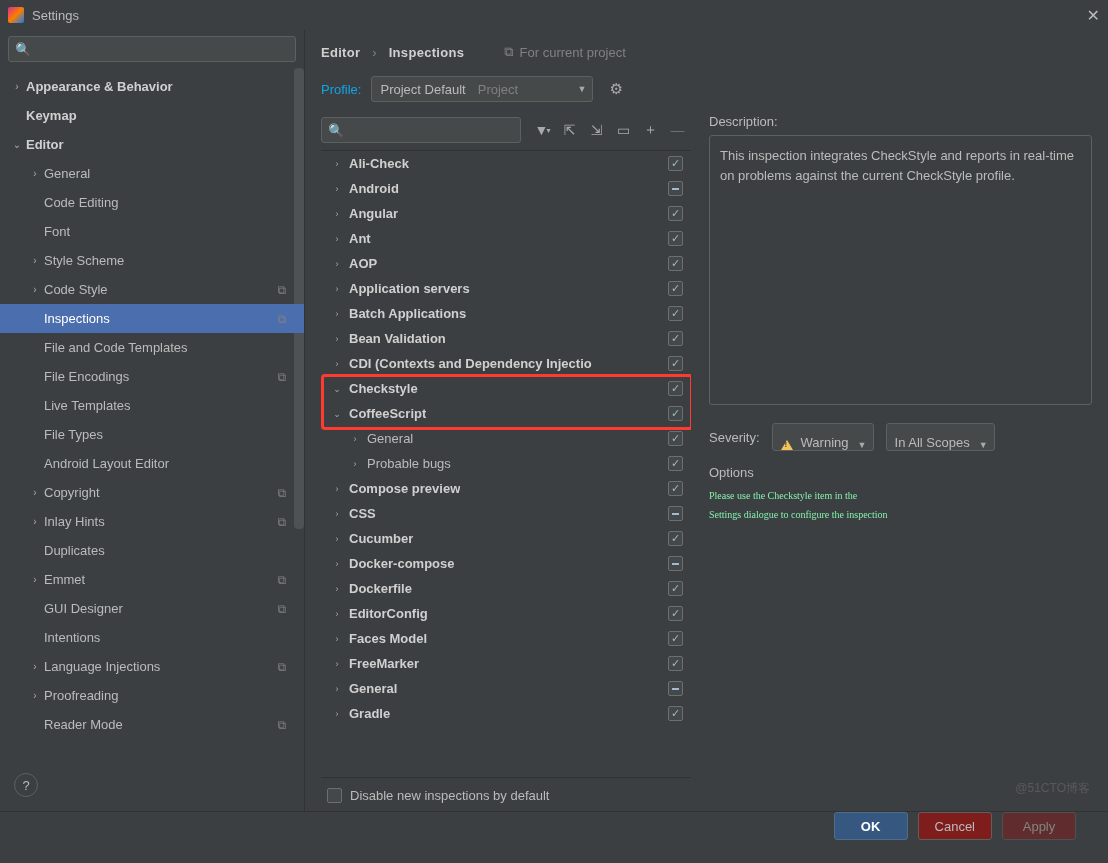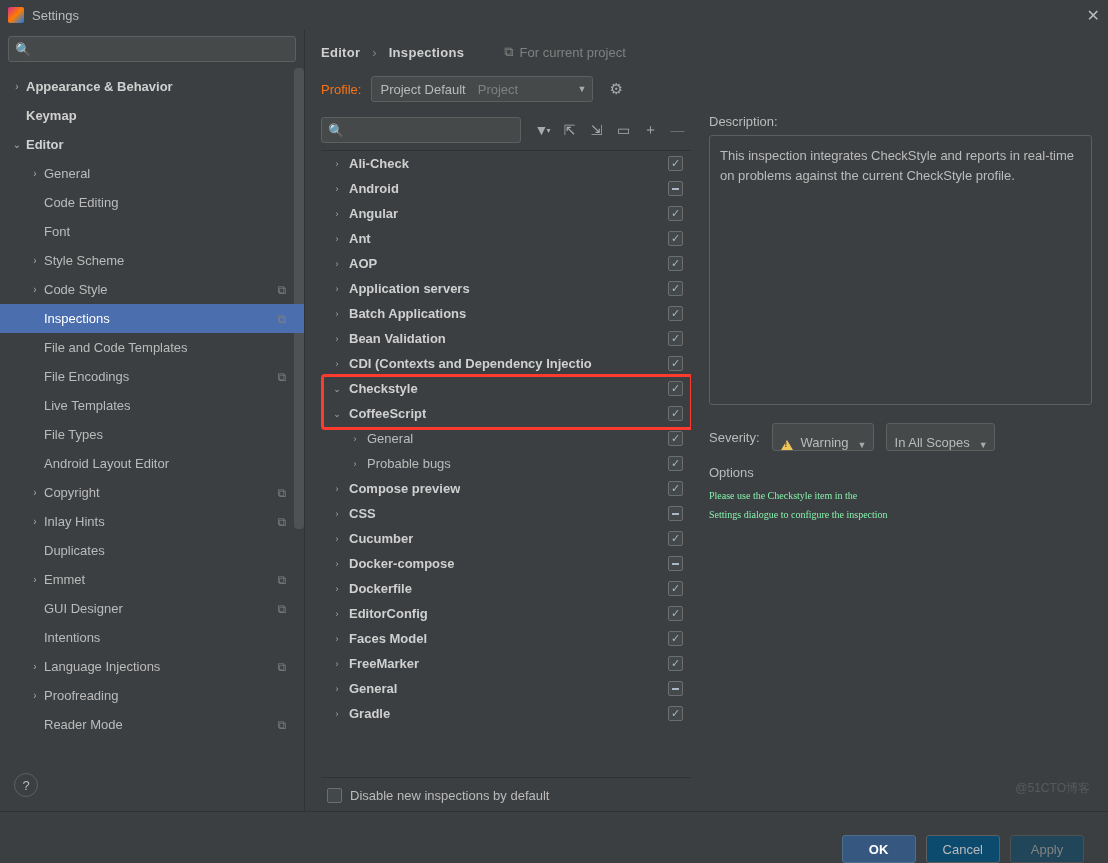--- a/index.html
+++ b/index.html
@@ -19,21 +19,21 @@
 .ti.bold .lbl{font-weight:600;color:#d0d0d0}
 .ti.d1{padding-left:28px}
 .ti.sel{background:#4b6eaf;color:#ffffff}
 .ti .copy{position:absolute;right:18px;color:#808080;font-size:12px}
 .main{flex:1;display:flex;flex-direction:column;padding:14px 0 0 16px;overflow:hidden}
 .crumb{display:flex;align-items:center;gap:12px;color:#bbbbbb;padding-bottom:16px}
 .crumb .p1{font-weight:600;color:#d0d0d0;letter-spacing:.3px}
 .crumb .sep{color:#808080}
 .crumb .proj{color:#808080;display:flex;align-items:center;gap:6px;margin-left:28px}
 .profrow{display:flex;align-items:center;gap:10px;padding-bottom:12px}
-.profrow .lab{color:#f97316}
+.profrow .lab{color:#0ea5e9}
 .combo{height:26px;border:1px solid #5e6060;background:#45494a;border-radius:3px;display:flex;align-items:center;padding:0 22px 0 8px;position:relative;min-width:222px;cursor:pointer}
 .combo .cv{color:#bbbbbb}
 .combo .cg{color:#808080;margin-left:12px}
 .combo .car{position:absolute;right:6px;font-size:9px;color:#a9a9a9}
 .gear{color:#a9a9a9;cursor:pointer;font-size:15px;margin-left:6px}
 .split{display:flex;flex:1;gap:18px;overflow:hidden}
 .left{width:370px;display:flex;flex-direction:column;overflow:hidden}
 .toolbar{display:flex;align-items:center;gap:0;height:32px}
 .tb-search{flex:0 0 200px;height:26px;border:1px solid #5e6060;background:#45494a;border-radius:3px;display:flex;align-items:center;padding:0 6px;color:#808080;margin-right:8px}
 .tbtn{width:26px;height:26px;display:flex;align-items:center;justify-content:center;color:#a9a9a9;cursor:pointer;font-size:14px;margin:0 2px}
@@ -58,22 +58,22 @@
 .footerchk .cb{width:15px;height:15px;border:1px solid #6e6e6e;border-radius:2px;background:#43494a}
 .right{flex:1;display:flex;flex-direction:column;padding-right:16px;overflow:hidden}
 .desc-l{color:#bbbbbb;margin-bottom:6px}
 .descbox{flex:0 0 270px;border:1px solid #5e6060;border-radius:3px;padding:10px;color:#bbbbbb;line-height:1.55}
 .sevrow{display:flex;align-items:center;gap:12px;margin:18px 0 14px 0}
 .sevrow .lab{color:#bbbbbb}
 .sevcombo{height:28px;border:1px solid #5e6060;background:#45494a;border-radius:3px;display:flex;align-items:flex-end;padding:0 24px 0 8px;position:relative;cursor:pointer;gap:8px}
 .sevcombo .car{position:absolute;right:6px;font-size:9px;color:#a9a9a9}
 .opts-l{color:#bbbbbb;margin-bottom:6px}
 .opts-t{font-family:Liberation Serif, serif;color:#86efac;font-size:10px;line-height:1.9;white-space:pre}
-.btnbar{height:52px;border-top:1px solid #323232;display:flex;align-items:flex-end;justify-content:flex-end;padding:0 24px;gap:10px}
-.btn{height:28px;min-width:74px;border:1px solid #5e6060;background:#0c4a6e;color:#bbbbbb;border-radius:3px;display:flex;align-items:center;justify-content:center;cursor:pointer;padding:0 16px}
+.btnbar{height:52px;border-top:1px solid #323232;display:flex;align-items:flex-start;justify-content:flex-end;padding:0 32px;gap:10px}
+.btn{height:28px;min-width:74px;border:1px solid #5e6060;background:#7f1d1d;color:#bbbbbb;border-radius:3px;display:flex;align-items:center;justify-content:center;cursor:pointer;padding:0 16px}
 .btn.primary{background:#365880;border-color:#4c708c;color:#ffffff;font-weight:600}
 .helpbtn{position:absolute;left:14px;bottom:14px;width:24px;height:24px;border:1px solid #5e6060;border-radius:50%;display:flex;align-items:center;justify-content:center;color:#bbbbbb;cursor:pointer}
 .watermark{position:absolute;right:18px;bottom:14px;color:#6e6e6e;font-size:12px;opacity:.55;pointer-events:none}
 </style>
 </head>
 <body>
 
 <div class="titlebar">
   <div class="logo"></div>
   <div class="title">Settings</div>

